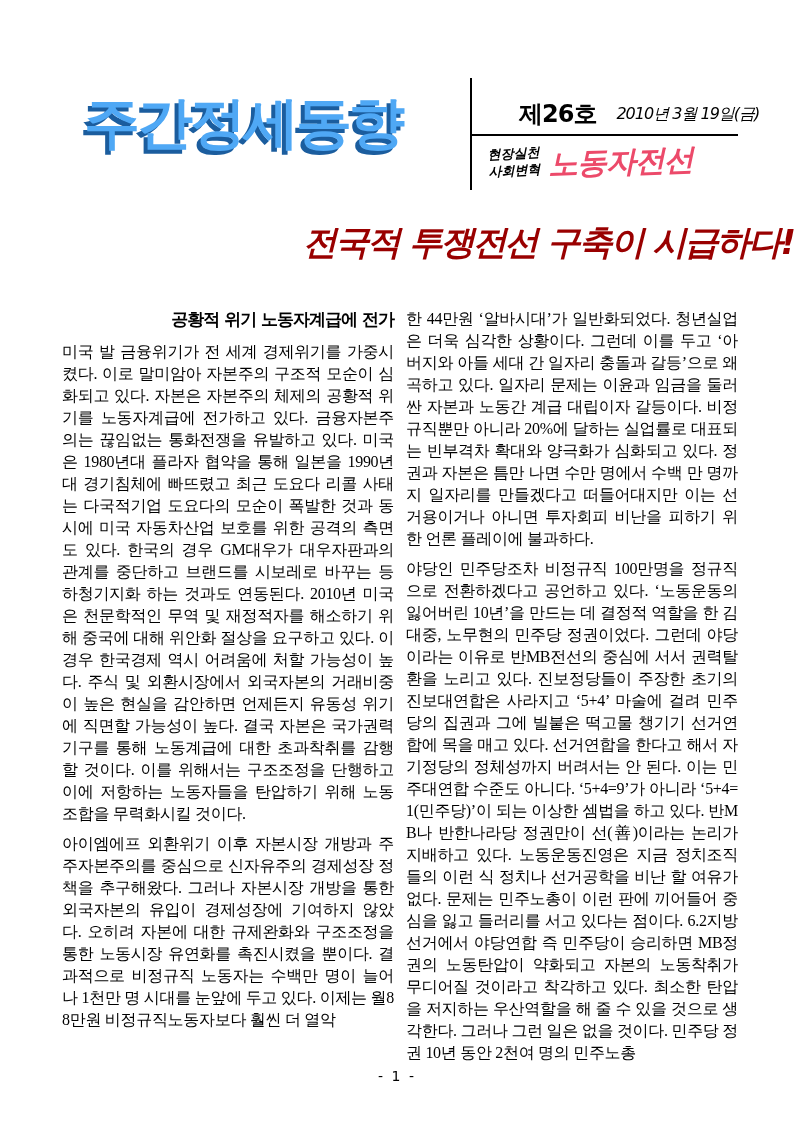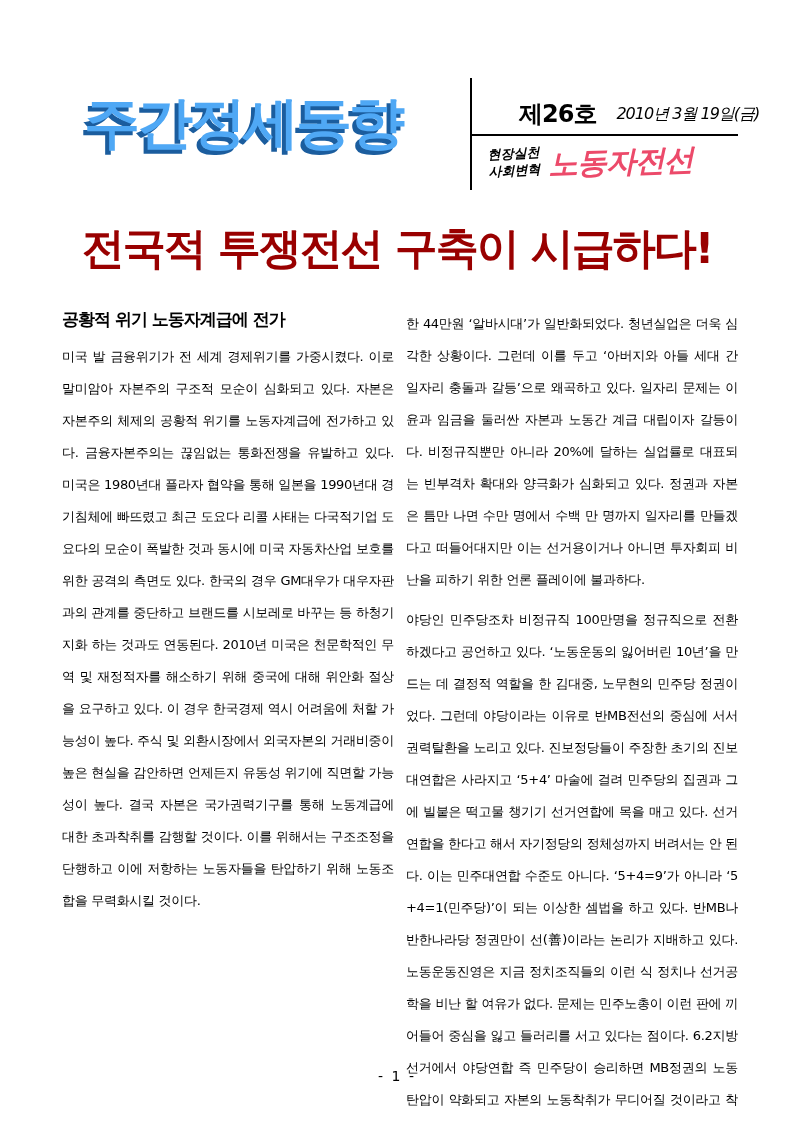--- a/index.html
+++ b/index.html
@@ -54,43 +54,44 @@
     transform:rotate(-3deg);font-style:italic;
   }
   .org-name{
     font-size:30px;font-weight:900;color:var(--logo-pink);
     transform:rotate(-2deg);letter-spacing:-1px;font-style:italic;
   }
 
   
   .headline{
     position:absolute;left:0;top:220px;width:100%;
-    text-align:center;
-    font-size:43px;font-weight:900;
+    text-align:right;
+    font-size:34px;font-weight:900;font-style:italic;
     letter-spacing:-2px;
     color:var(--headline-red);
     white-space:nowrap;
   }
 
   
   .columns{
     position:absolute;left:62px;top:308px;width:676px;height:745px;
     display:flex;gap:12px;
   }
   .col{flex:1 1 0;min-width:0;}
   .col h2{
     font-size:17px;font-weight:900;letter-spacing:-1px;
-    margin:0 0 11px 0;line-height:1.3;
+    margin:0 0 11px 0;line-height:1.3;text-align:right;
   }
   .col h2.mid{margin-top:16px;}
   .col p{
-    font-size:13px;line-height:32px;
+    font-size:16px;line-height:22px;
     text-align:justify;word-break:break-all;
     margin:0 0 8px 0;
     letter-spacing:-0.3px;
+    font-family:Liberation Serif, serif;
   }
 
   
   .page-footer{
     position:absolute;left:0;top:1068px;width:100%;
     text-align:center;font-size:14px;letter-spacing:2px;
   }
 </style>
 </head>
 <body>
@@ -115,20 +116,21 @@
 </div>
 
 <div class="headline">전국적 투쟁전선 구축이 시급하다!</div>
 
 <div class="columns">
 
   <div class="col">
     <h2>공황적 위기 노동자계급에 전가</h2>
     <p>미국 발 금융위기가 전 세계 경제위기를 가중시켰다. 이로 말미암아 자본주의 구조적 모순이 심화되고 있다. 자본은 자본주의 체제의 공황적 위기를 노동자계급에 전가하고 있다. 금융자본주의는 끊임없는 통화전쟁을 유발하고 있다. 미국은 1980년대 플라자 협약을 통해 일본을 1990년대 경기침체에 빠뜨렸고 최근 도요다 리콜 사태는 다국적기업 도요다의 모순이 폭발한 것과 동시에 미국 자동차산업 보호를 위한 공격의 측면도 있다. 한국의 경우 GM대우가 대우자판과의 관계를 중단하고 브랜드를 시보레로 바꾸는 등 하청기지화 하는 것과도 연동된다. 2010년 미국은 천문학적인 무역 및 재정적자를 해소하기 위해 중국에 대해 위안화 절상을 요구하고 있다. 이 경우 한국경제 역시 어려움에 처할 가능성이 높다. 주식 및 외환시장에서 외국자본의 거래비중이 높은 현실을 감안하면 언제든지 유동성 위기에 직면할 가능성이 높다. 결국 자본은 국가권력기구를 통해 노동계급에 대한 초과착취를 감행할 것이다. 이를 위해서는 구조조정을 단행하고 이에 저항하는 노동자들을 탄압하기 위해 노동조합을 무력화시킬 것이다.</p>
 
+    <p>아이엠에프 외환위기 이후 자본시장 개방과 주주자본주의를 중심으로 신자유주의 경제성장 정책을 추구해왔다. 그러나 자본시장 개방을 통한 외국자본의 유입이 경제성장에 기여하지 않았다. 오히려 자본에 대한 규제완화와 구조조정을 통한 노동시장 유연화를 촉진시켰을 뿐이다. 결과적으로 비정규직 노동자는 수백만 명이 늘어나 1천만 명 시대를 눈앞에 두고 있다. 이제는 월88만원 비정규직노동자보다 훨씬 더 열악</p>
   </div>
 
   <div class="col">
     <p>한 44만원 ‘알바시대’가 일반화되었다. 청년실업은 더욱 심각한 상황이다. 그런데 이를 두고 ‘아버지와 아들 세대 간 일자리 충돌과 갈등’으로 왜곡하고 있다. 일자리 문제는 이윤과 임금을 둘러싼 자본과 노동간 계급 대립이자 갈등이다. 비정규직뿐만 아니라 20%에 달하는 실업률로 대표되는 빈부격차 확대와 양극화가 심화되고 있다. 정권과 자본은 틈만 나면 수만 명에서 수백 만 명까지 일자리를 만들겠다고 떠들어대지만 이는 선거용이거나 아니면 투자회피 비난을 피하기 위한 언론 플레이에 불과하다.</p>
 
     <p>야당인 민주당조차 비정규직 100만명을 정규직으로 전환하겠다고 공언하고 있다. ‘노동운동의 잃어버린 10년’을 만드는 데 결정적 역할을 한 김대중, 노무현의 민주당 정권이었다. 그런데 야당이라는 이유로 반MB전선의 중심에 서서 권력탈환을 노리고 있다. 진보정당들이 주장한 초기의 진보대연합은 사라지고 ‘5+4’ 마술에 걸려 민주당의 집권과 그에 빌붙은 떡고물 챙기기 선거연합에 목을 매고 있다. 선거연합을 한다고 해서 자기정당의 정체성까지 버려서는 안 된다. 이는 민주대연합 수준도 아니다. ‘5+4=9’가 아니라 ‘5+4=1(민주당)’이 되는 이상한 셈법을 하고 있다. 반MB나 반한나라당 정권만이 선(善)이라는 논리가 지배하고 있다. 노동운동진영은 지금 정치조직들의 이런 식 정치나 선거공학을 비난 할 여유가 없다. 문제는 민주노총이 이런 판에 끼어들어 중심을 잃고 들러리를 서고 있다는 점이다. 6.2지방선거에서 야당연합 즉 민주당이 승리하면 MB정권의 노동탄압이 약화되고 자본의 노동착취가 무디어질 것이라고 착각하고 있다. 최소한 탄압을 저지하는 우산역할을 해 줄 수 있을 것으로 생각한다. 그러나 그런 일은 없을 것이다. 민주당 정권 10년 동안 2천여 명의 민주노총</p>
   </div>
 
 </div>
 

